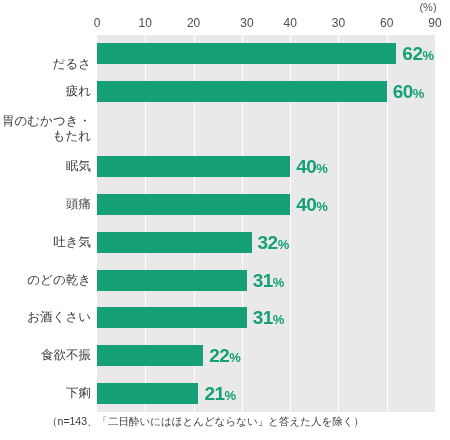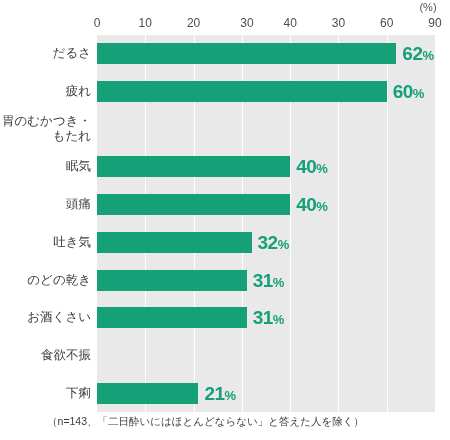--- a/index.html
+++ b/index.html
@@ -184,29 +184,33 @@
           <div class="bar-value"><span>32</span><span class="pct">%</span></div>
         </div>
         <div class="row" style="top: 226.2px; height: 37.7px;">
           <div class="bar" style="width: 149.686px;"></div>
           <div class="bar-value"><span>31</span><span class="pct">%</span></div>
         </div>
         <div class="row" style="top: 263.9px; height: 37.7px;">
           <div class="bar" style="width: 149.686px;"></div>
           <div class="bar-value"><span>31</span><span class="pct">%</span></div>
         </div>
+        <div class="row" style="top: 301.6px; height: 37.7px;">
+          <div class="bar" style="width: 106.229px;"></div>
+          <div class="bar-value"><span>22</span><span class="pct">%</span></div>
+        </div>
         <div class="row" style="top: 339.3px; height: 37.7px;">
           <div class="bar" style="width: 101.4px;"></div>
           <div class="bar-value"><span>21</span><span class="pct">%</span></div>
         </div>
       </div>
   </div>
 
   <div class="cat-labels">
-      <div class="cat" style="top: 0px; height: 37.7px;">
+      <div class="cat" style="top: 11px; height: 37.7px;">
         <span>だるさ</span>
       </div>
       <div class="cat" style="top: 75.4px; height: 37.7px;">
         <span>胃のむかつき・</span>
         <span>もたれ</span>
       </div>
       <div class="cat" style="top: 37.7px; height: 37.7px;">
         <span>疲れ</span>
       </div>
       <div class="cat" style="top: 113.1px; height: 37.7px;">

